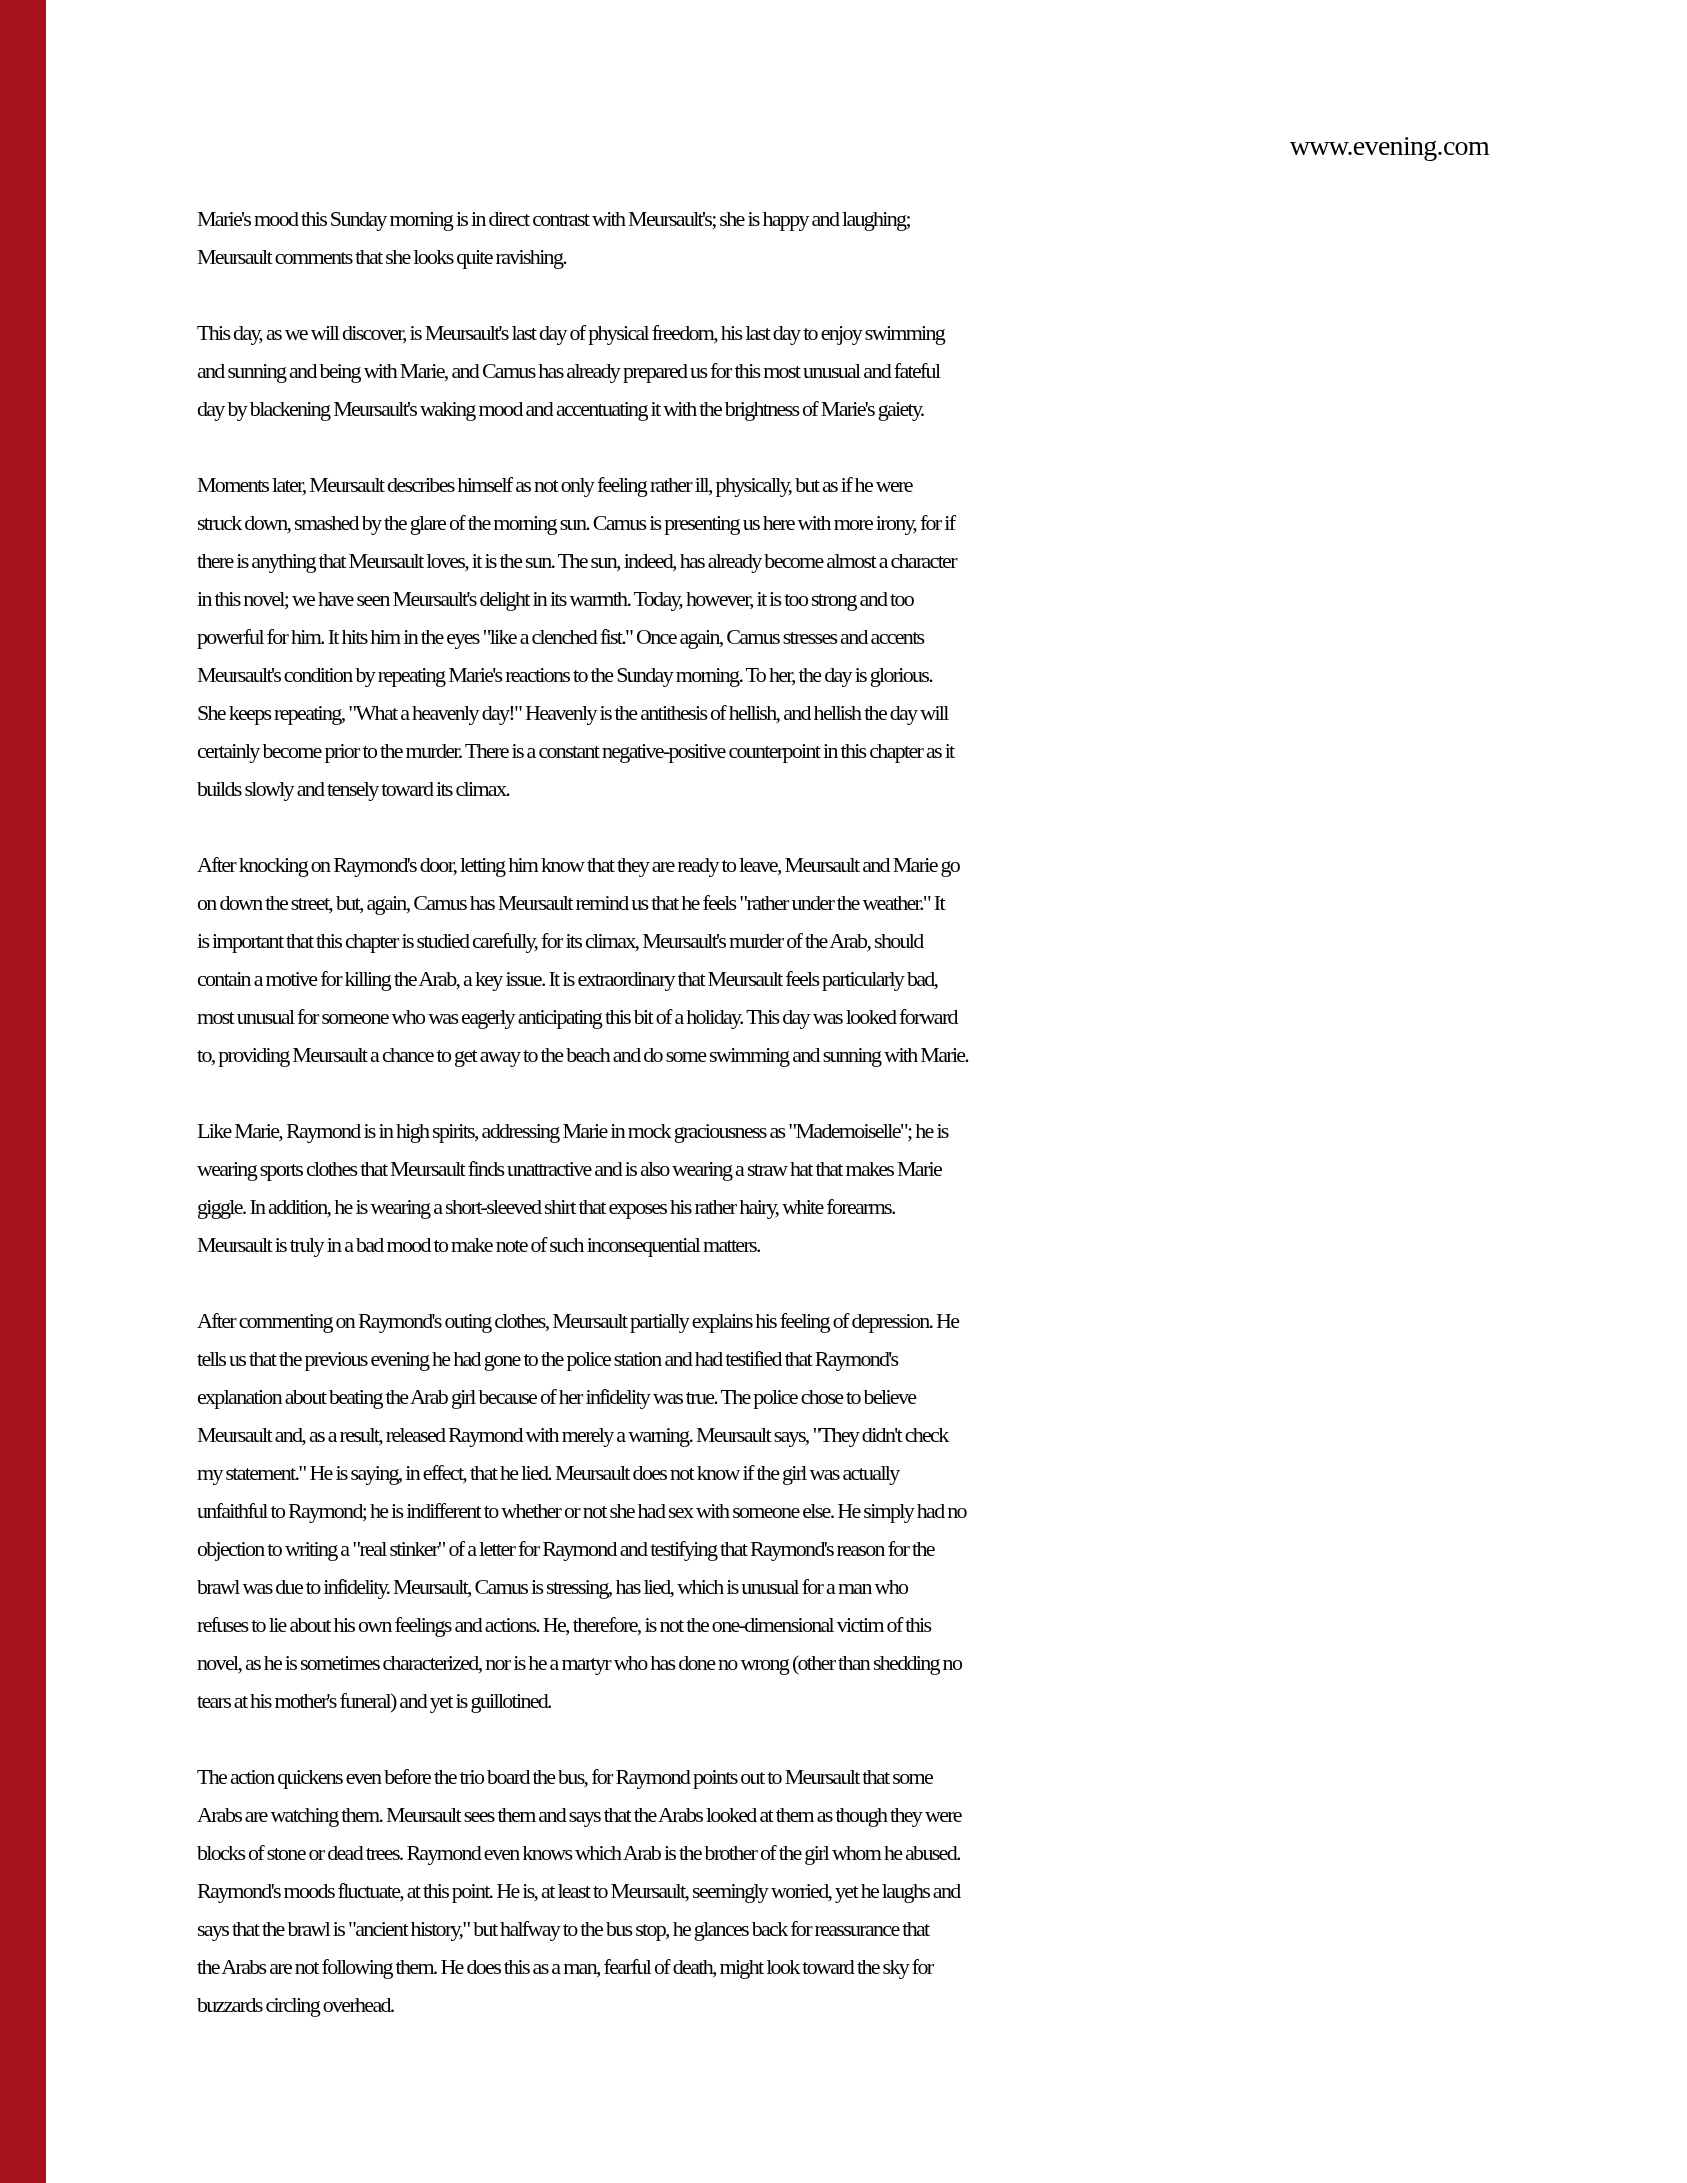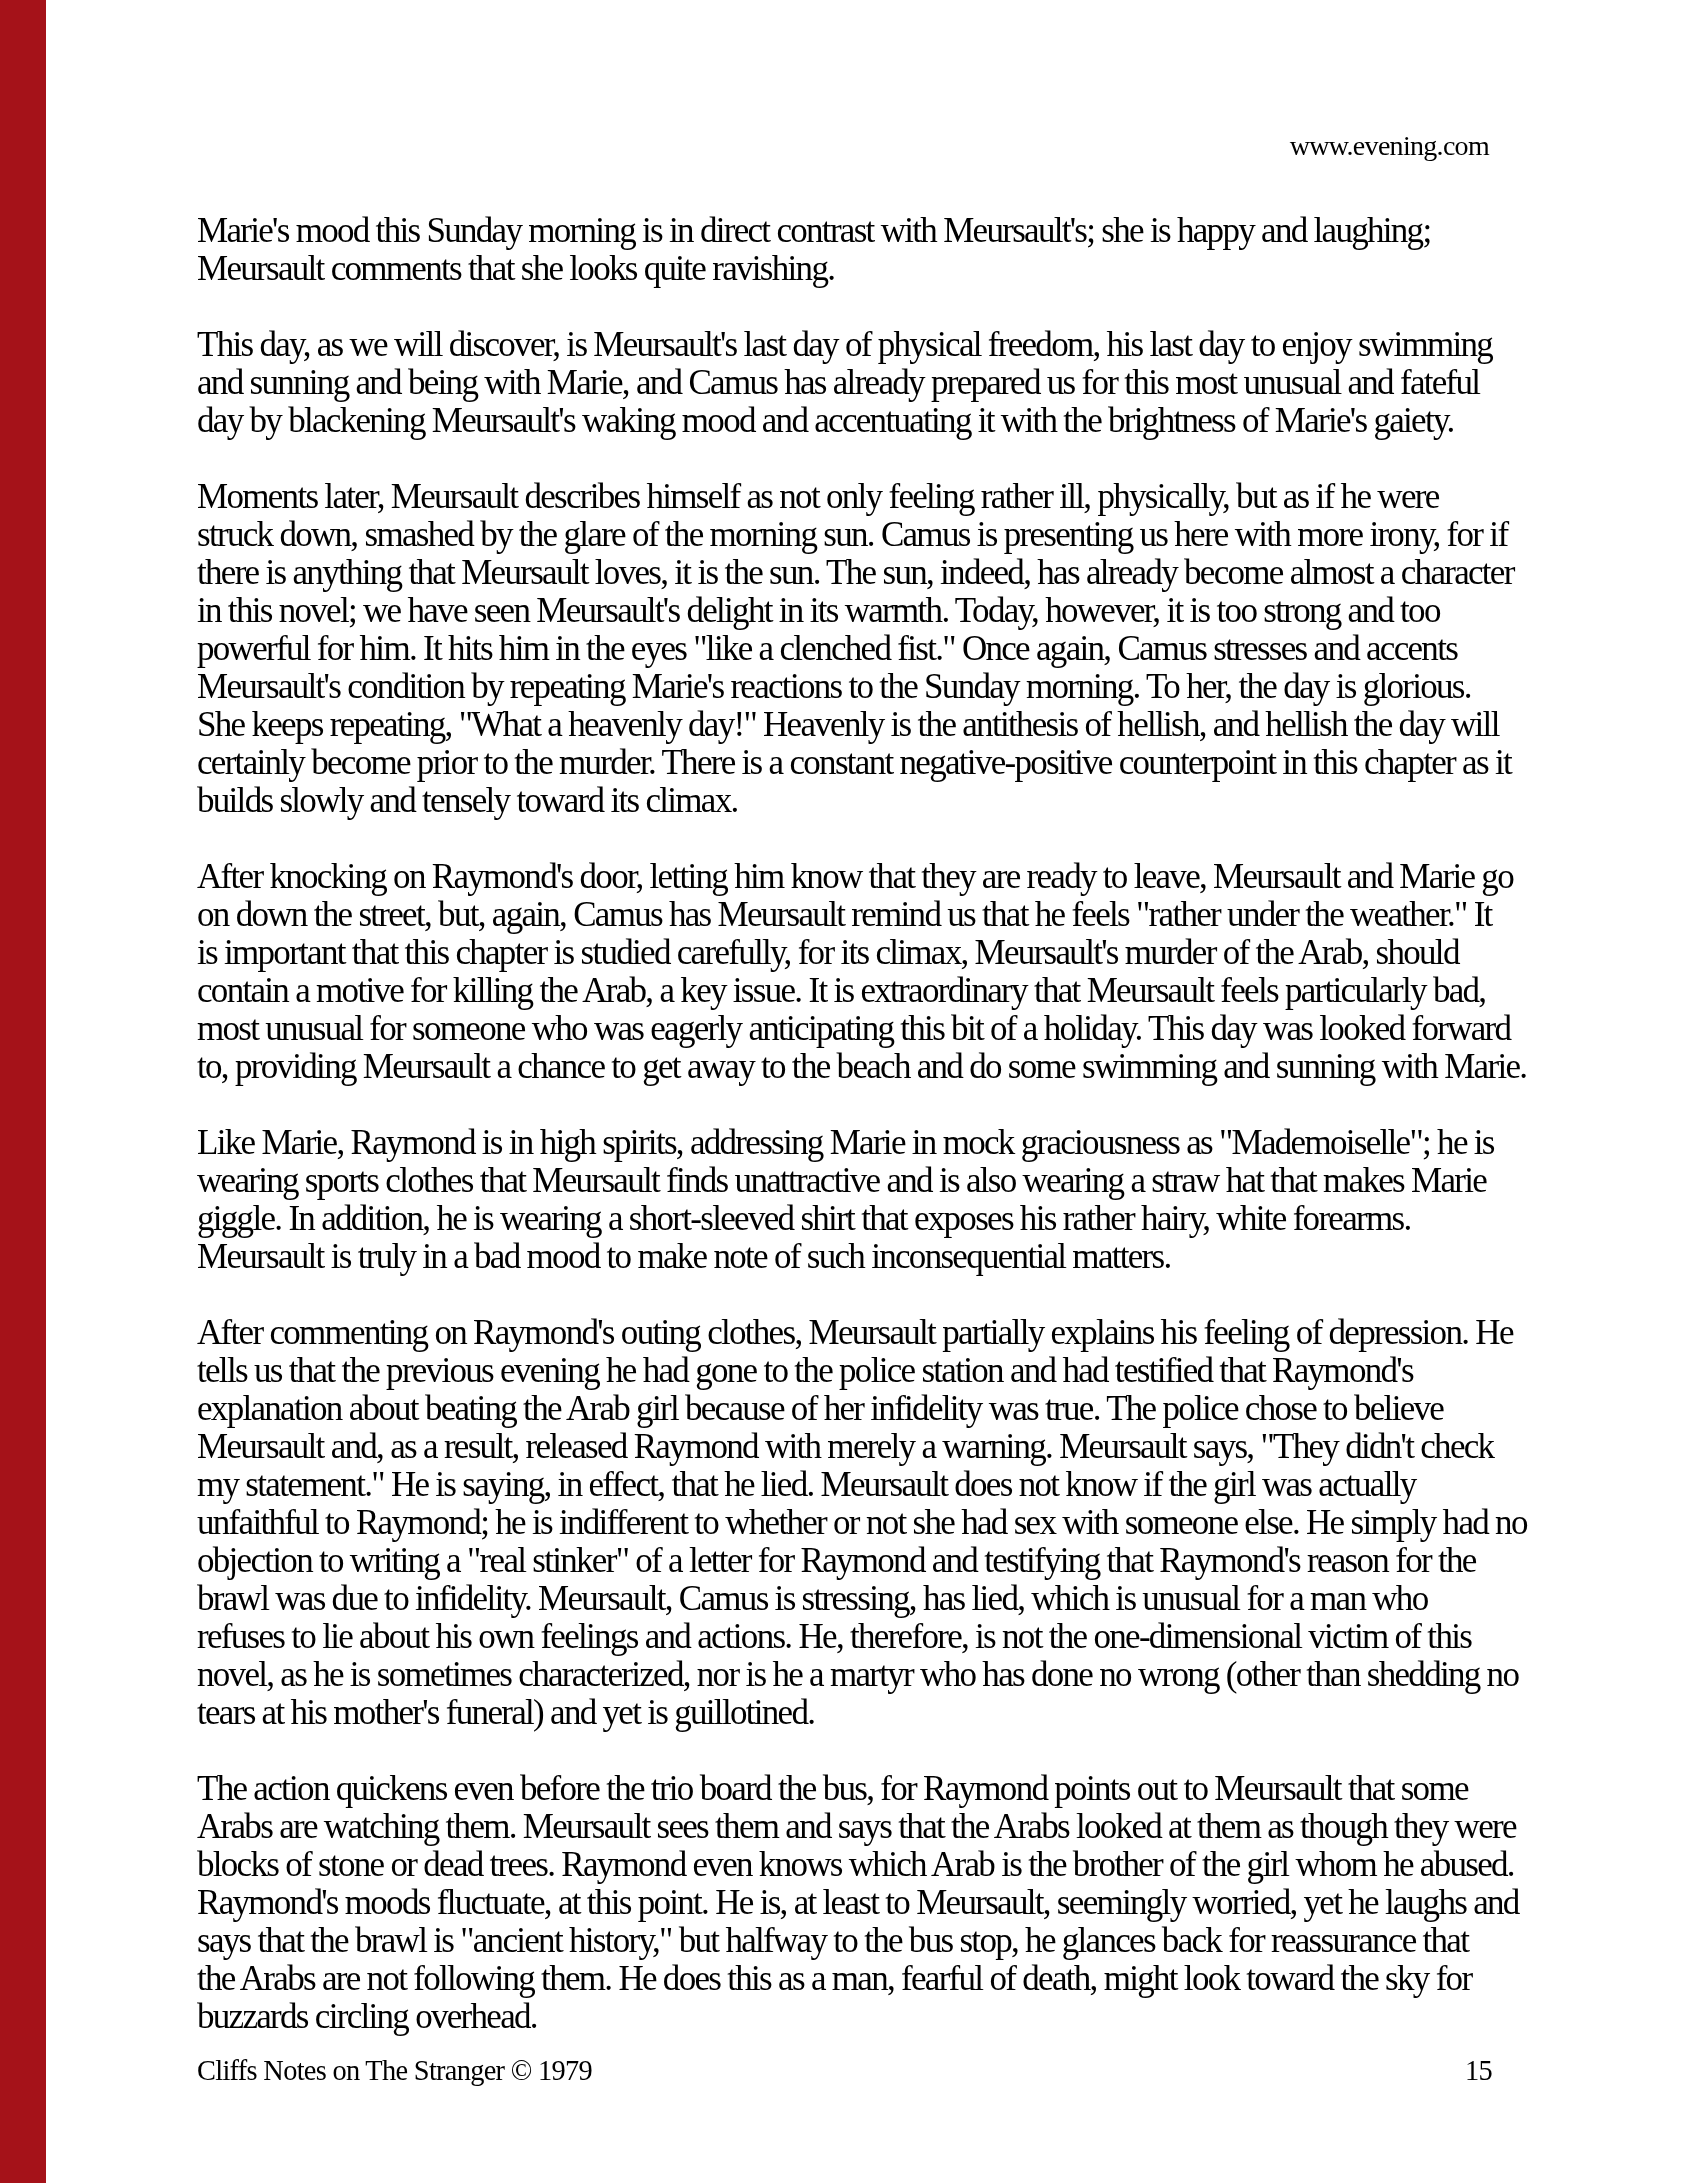--- a/index.html
+++ b/index.html
@@ -35,22 +35,22 @@
     line-height: 30px;
     white-space: pre;
   }
   .content {
     position: absolute;
     left: 197px;
     top: 196px;
     width: 1307px;
   }
   .para {
-    margin: 16px 0 38px 0;
-    font-size: 35px;
+    margin: 4px 0 38px 0;
+    font-size: 22px;
     line-height: 38px;
     letter-spacing: -1.7px;
     white-space: pre;
   }
   .footer {
     position: absolute;
     left: 197px;
     right: 195px;
     top: 2054px;
     display: flex;
@@ -110,18 +110,14 @@
 tears at his mother's funeral) and yet is guillotined.</p>
     <p class="para">The action quickens even before the trio board the bus, for Raymond points out to Meursault that some
 Arabs are watching them. Meursault sees them and says that the Arabs looked at them as though they were
 blocks of stone or dead trees. Raymond even knows which Arab is the brother of the girl whom he abused.
 Raymond's moods fluctuate, at this point. He is, at least to Meursault, seemingly worried, yet he laughs and
 says that the brawl is "ancient history," but halfway to the bus stop, he glances back for reassurance that
 the Arabs are not following them. He does this as a man, fearful of death, might look toward the sky for
 buzzards circling overhead.</p>
   </div>
 
-  <div class="footer">
-    <span>Cliffs Notes on The Stranger © 1979</span>
-    <span>15</span>
-  </div>
 </div>
 
 
 </body></html>

